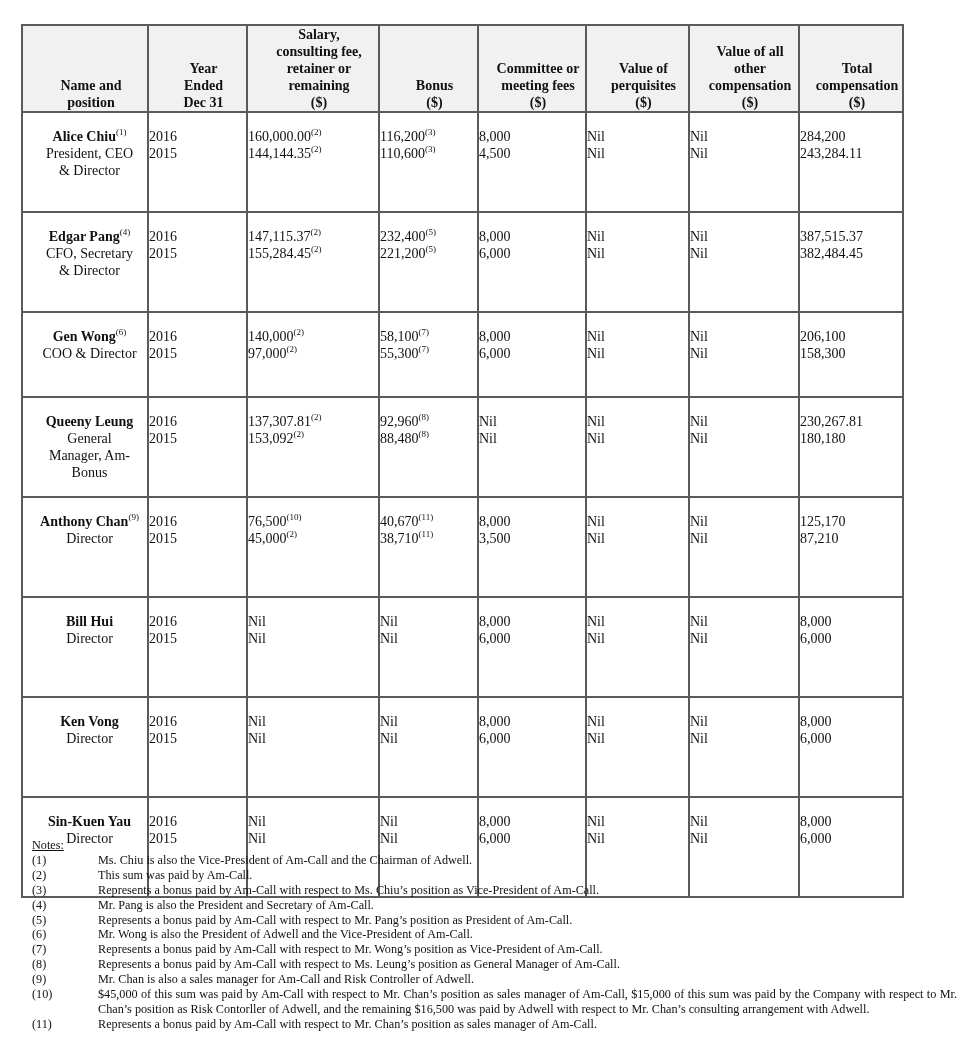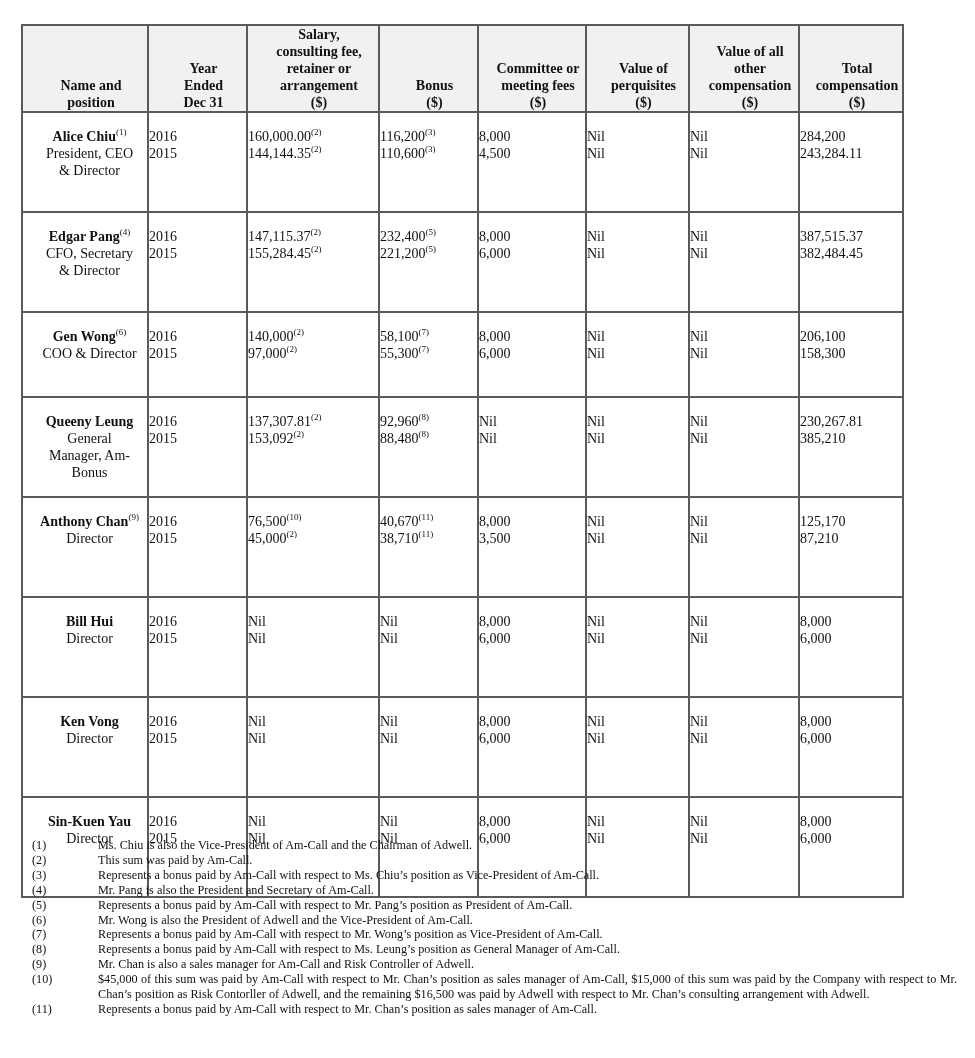--- a/index.html
+++ b/index.html
@@ -65,21 +65,21 @@
           </th>
           <th>
             <span class="hl">Year</span>
             <span class="hl">Ended</span>
             <span class="hl">Dec 31</span>
           </th>
           <th>
             <span class="hl">Salary,</span>
             <span class="hl">consulting fee,</span>
             <span class="hl">retainer or</span>
-            <span class="hl">arrangement</span>
+            <span class="hl">remaining</span>
             <span class="hl">($)</span>
           </th>
           <th>
             <span class="hl">Bonus</span>
             <span class="hl">($)</span>
           </th>
           <th>
             <span class="hl">Committee or</span>
             <span class="hl">meeting fees</span>
             <span class="hl">($)</span>
@@ -231,21 +231,21 @@
           <td class="num-cell">
             <span>Nil</span>
             <span>Nil</span>
           </td>
           <td class="num-cell">
             <span>Nil</span>
             <span>Nil</span>
           </td>
           <td class="num-cell">
             <span>230,267.81</span>
-            <span>385,210</span>
+            <span>180,180</span>
           </td>
         </tr>
         <tr class="row">
           <td class="name-cell">
             <div><span class="nm">Anthony Chan</span><sup>(9)</sup></div>
             <div>Director</div>
           </td>
           <td class="num-cell">
             <span>2016</span>
             <span>2015</span>
@@ -375,20 +375,21 @@
           <td class="num-cell">
             <span>8,000</span>
             <span>6,000</span>
           </td>
         </tr>
       </tbody>
   </table>
 </div>
 
 <div class="notes">
+  <span class="notes-title">Notes:</span>
   <div id="notes-list">
       <div class="note">
         <span class="num">(1)</span>
         <span class="txt">Ms. Chiu is also the Vice-President of Am-Call and the Chairman of Adwell.</span>
       </div>
       <div class="note">
         <span class="num">(2)</span>
         <span class="txt">This sum was paid by Am-Call.</span>
       </div>
       <div class="note">

